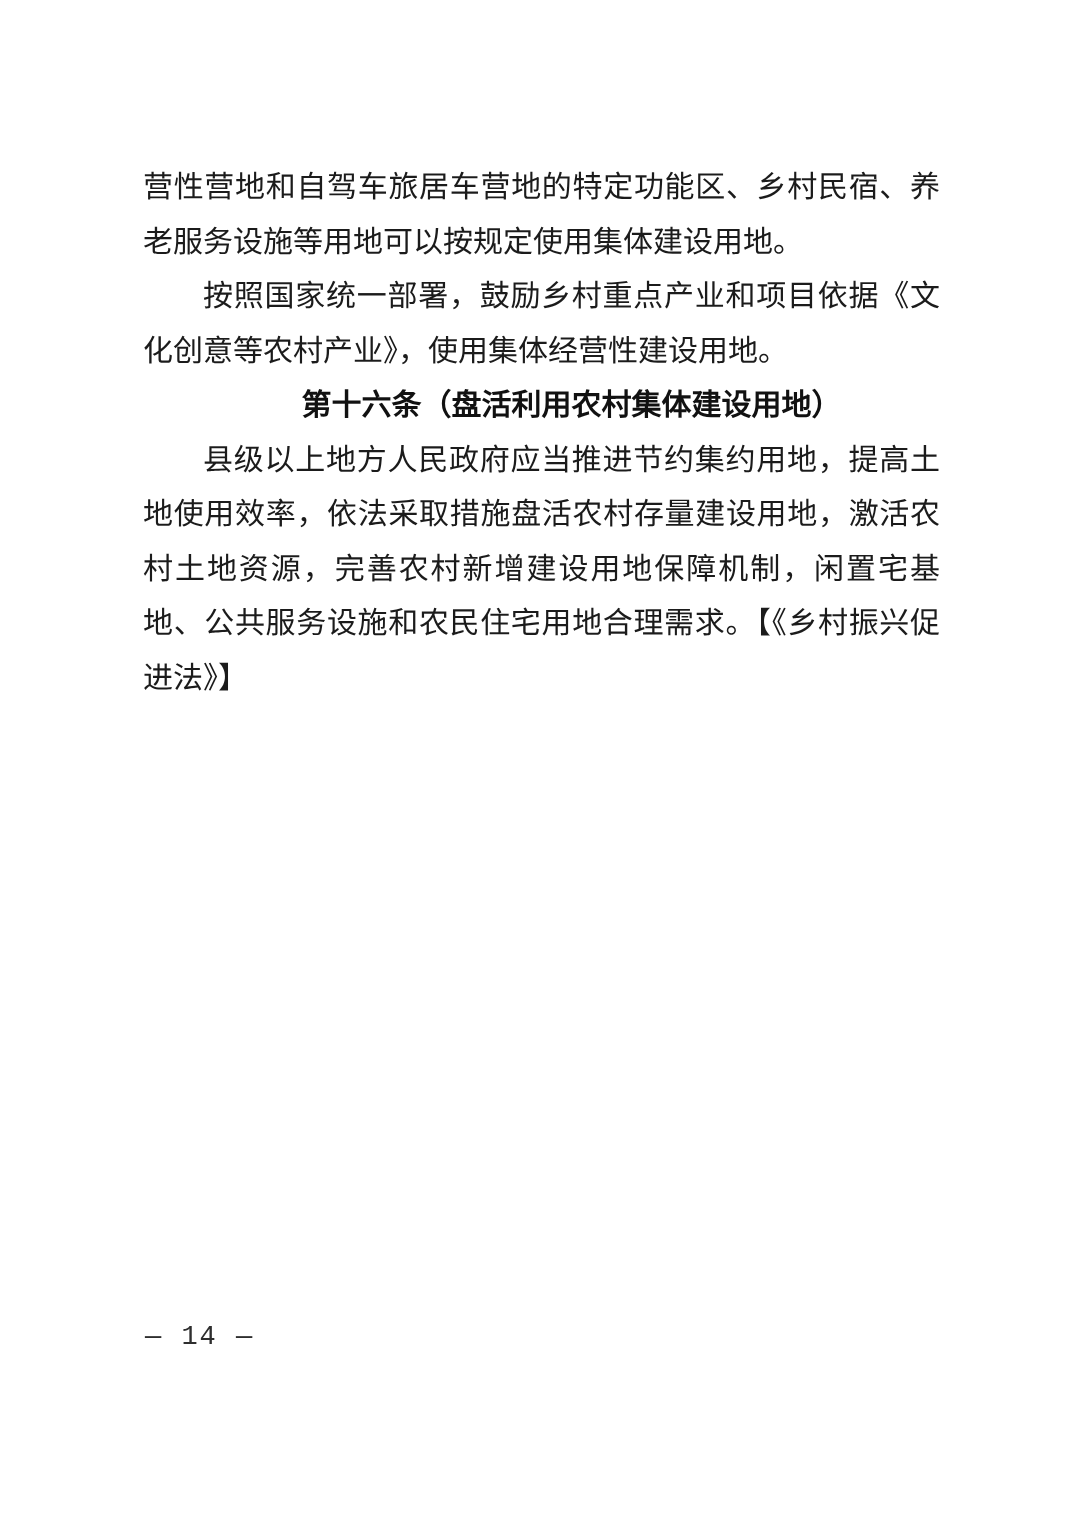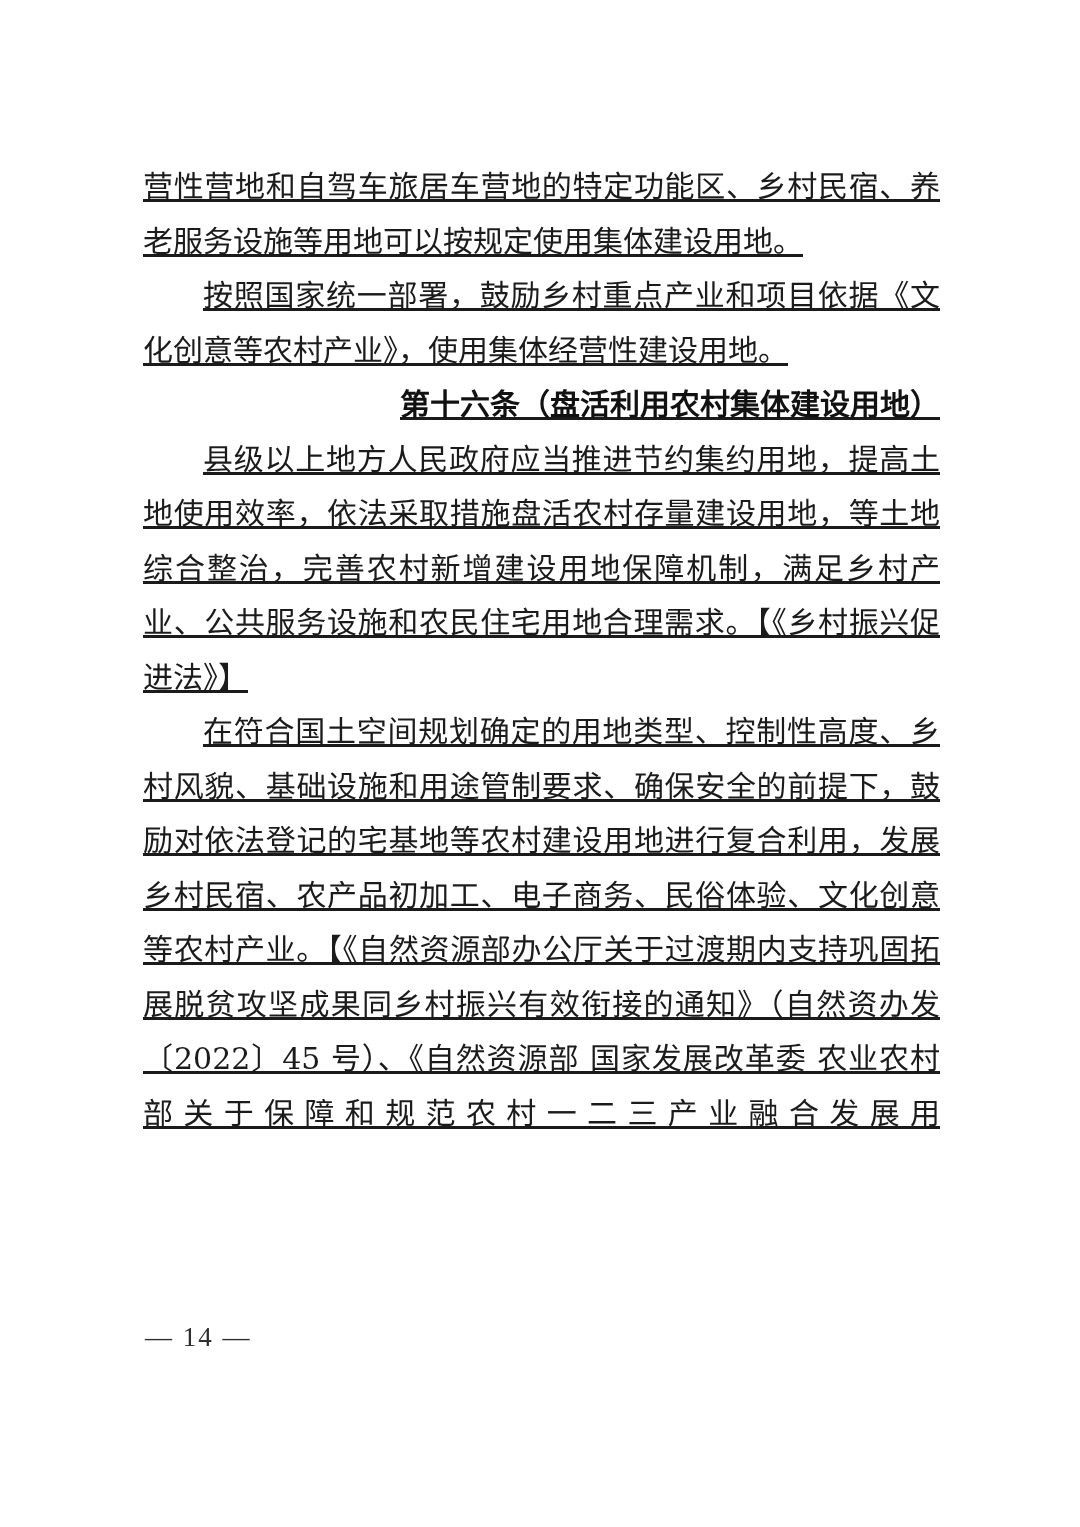--- a/index.html
+++ b/index.html
@@ -18,55 +18,53 @@
     position: absolute;
     left: 143px;
     top: 160px;
     width: 797px;
     font-family: "DejaVu Serif", "Liberation Serif", serif;
     font-size: 30px;
     line-height: 54.5px;
     color: #1b1b1b;
     text-align: justify;
     text-justify: inter-character;
-    text-decoration: underline;
   }
   .para {
     margin: 0;
     text-indent: 2em;
   }
   .para.no-indent {
     text-indent: 0;
   }
   .heading {
     margin: 0;
     text-indent: 2em;
     font-size: 30px;
     font-weight: 700;
-    text-align: right;
+    text-align: center;
     color: #111111;
   }
   .para.continues {
     text-align-last: justify;
   }
   .page-footer {
     position: absolute;
     left: 145px;
     top: 1322px;
-    font-family: Liberation Serif, serif;
+    font-family: Liberation Mono, monospace;
     font-size: 27px;
     color: #2e2e2e;
     letter-spacing: 2px;
   }
 </style>
 </head>
 <body>
 
 <div class="page">
   <main class="content">
     <p class="para no-indent">营性营地和自驾车旅居车营地的特定功能区、乡村民宿、养老服务设施等用地可以按规定使用集体建设用地。</p>
     <p class="para">按照国家统一部署，鼓励乡村重点产业和项目依据《文化创意等农村产业》，使用集体经营性建设用地。</p>
     <h2 class="heading">第十六条（盘活利用农村集体建设用地）</h2>
-    <p class="para">县级以上地方人民政府应当推进节约集约用地，提高土地使用效率，依法采取措施盘活农村存量建设用地，等土地综合整治，完善农村新增建设用地保障机制，满足乡村产业、公共服务设施和农民住宅用地合理需求。【《乡村振兴促进法》】</p>
-    <p class="para continues">在符合国土空间规划确定的用地类型、控制性高度、乡村风貌、基础设施和用途管制要求、确保安全的前提下，鼓励对依法登记的宅基地等农村建设用地进行复合利用，发展乡村民宿、农产品初加工、电子商务、民俗体验、文化创意等农村产业。【《自然资源部办公厅关于过渡期内支持巩固拓展脱贫攻坚成果同乡村振兴有效衔接的通知》（自然资办发〔2022〕45 号）、《自然资源部 国家发展改革委 农业农村部关于保障和规范农村一二三产业融合发展用</p>
+    <p class="para">县级以上地方人民政府应当推进节约集约用地，提高土地使用效率，依法采取措施盘活农村存量建设用地，激活农村土地资源，完善农村新增建设用地保障机制，闲置宅基地、公共服务设施和农民住宅用地合理需求。【《乡村振兴促进法》】</p>
   </main>
   <footer class="page-footer">— 14 —</footer>
 </div>
 
 </body></html>

